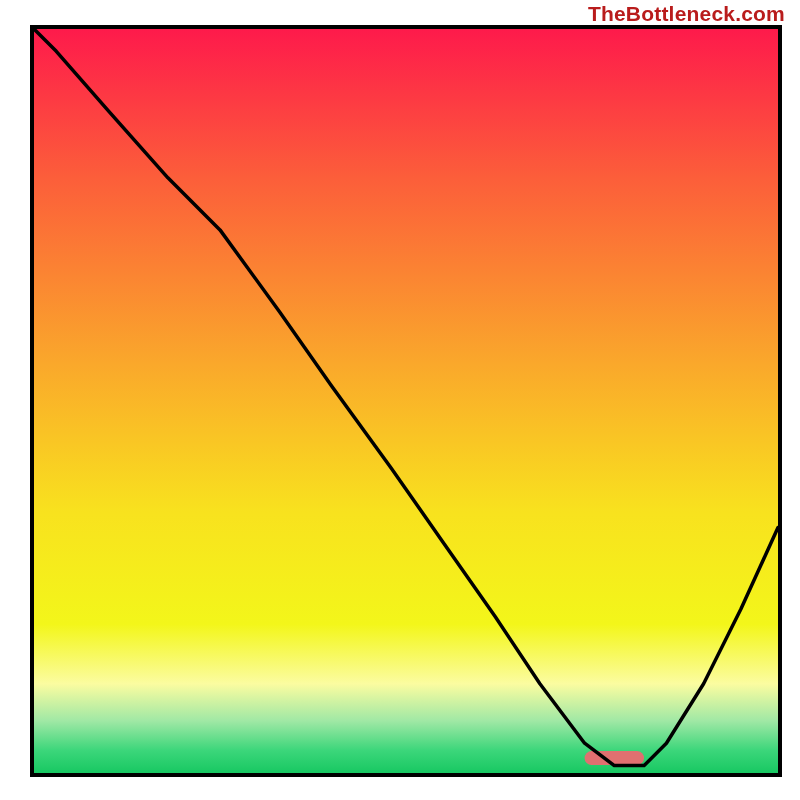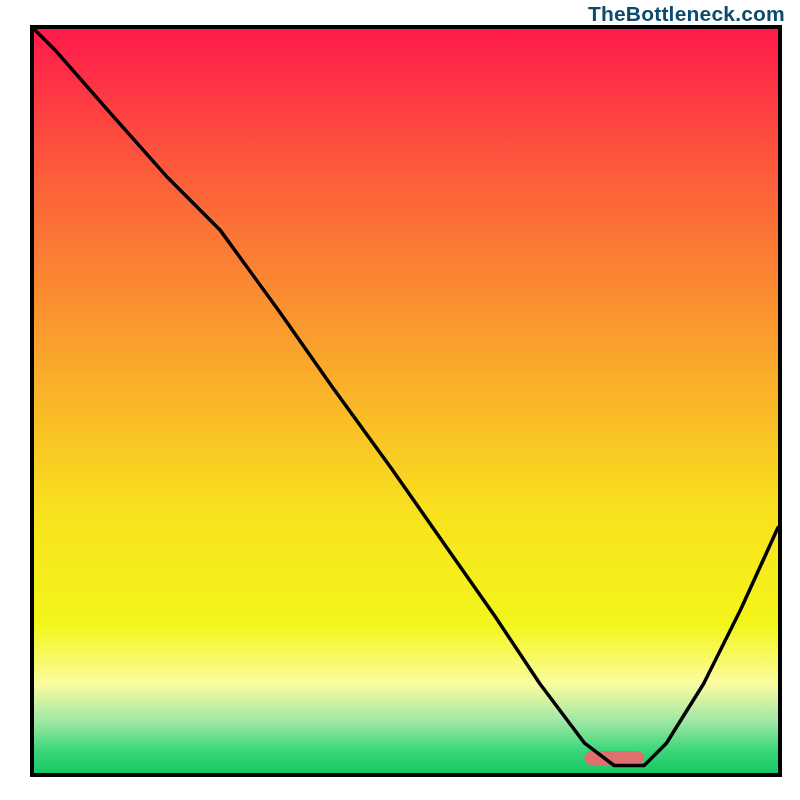--- a/index.html
+++ b/index.html
@@ -25,21 +25,21 @@
     border: 4px solid #000;
     box-sizing: border-box;
     overflow: hidden;
   }
   .watermark {
     position: absolute;
     top: 2px;
     right: 15px;
     font-size: 21px;
     font-weight: bold;
-    color: #0c4a6e;
+    color: #b91c1c;
     letter-spacing: 0.2px;
   }
   svg {
     display: block;
   }
 </style>
 </head>
 <body>
 
 <div class="container">

